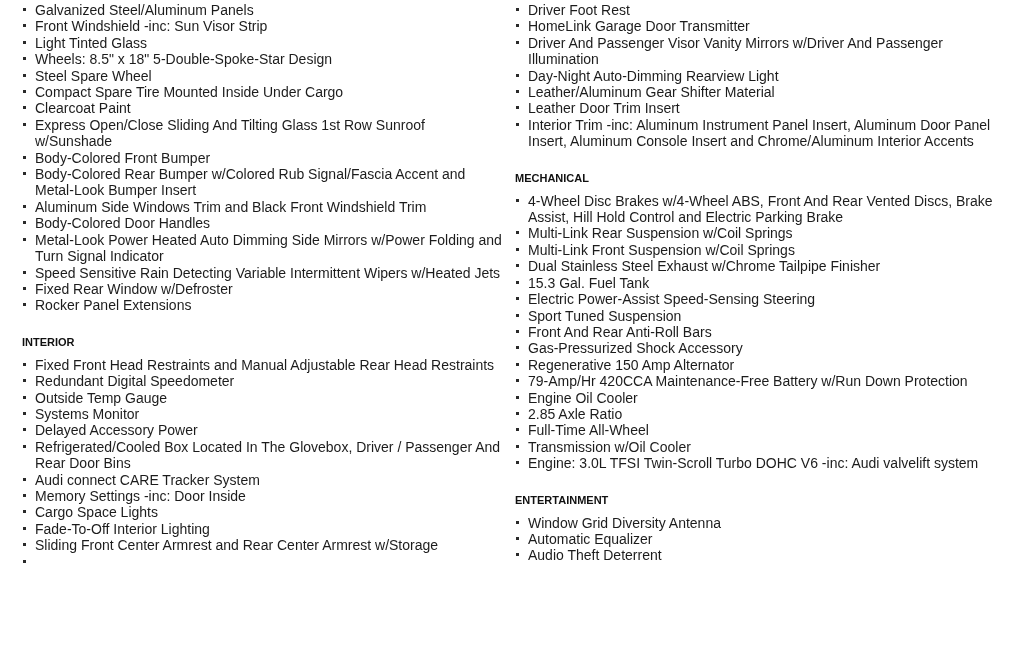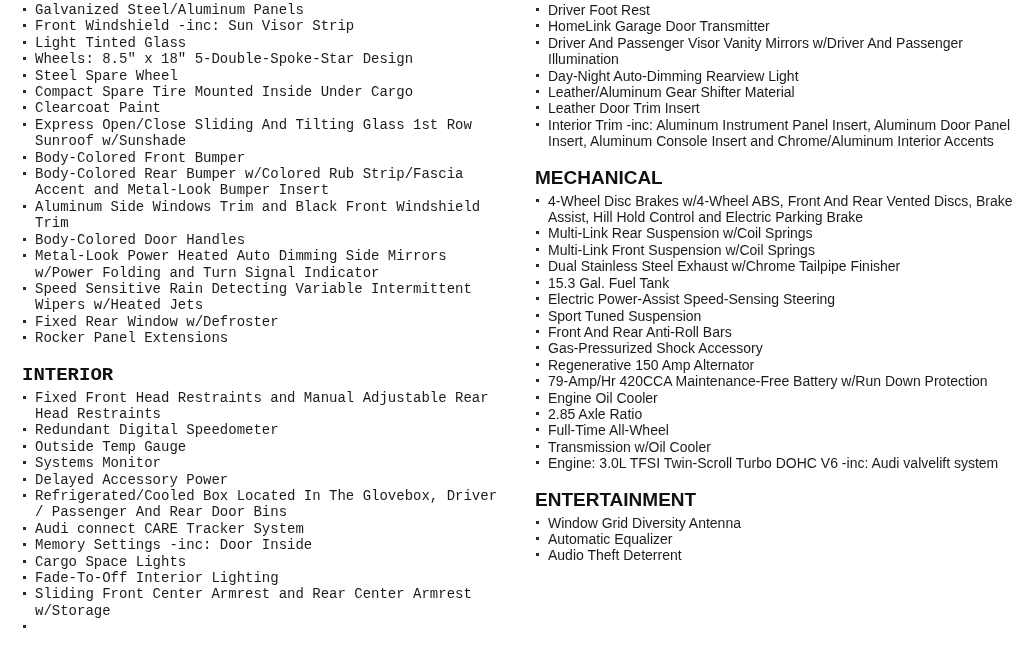--- a/index.html
+++ b/index.html
@@ -18,25 +18,24 @@
   .page {
     display: flex;
     box-sizing: border-box;
     padding: 2px 6px 0 22px;
   }
   .col {
     width: 483px;
     flex: 0 0 483px;
   }
   .col-left {
-    margin-right: 30px;
-    font-family: Liberation Mono, monospace;
+    margin-right: 10px;
   }
   .section-heading {
-    font-size: 19px;
+    font-size: 11px;
     font-weight: bold;
     color: #111111;
     margin: 20px 0 7px 0;
     line-height: 16px;
   }
   ul.feature-list {
     list-style: none;
     margin: 0;
     padding: 0;
   }
@@ -67,21 +66,21 @@
       <ul class="feature-list">
         <li class="feature-item"><span class="bullet"></span><span class="item-text">Galvanized Steel/Aluminum Panels</span></li>
         <li class="feature-item"><span class="bullet"></span><span class="item-text">Front Windshield -inc: Sun Visor Strip</span></li>
         <li class="feature-item"><span class="bullet"></span><span class="item-text">Light Tinted Glass</span></li>
         <li class="feature-item"><span class="bullet"></span><span class="item-text">Wheels: 8.5" x 18" 5-Double-Spoke-Star Design</span></li>
         <li class="feature-item"><span class="bullet"></span><span class="item-text">Steel Spare Wheel</span></li>
         <li class="feature-item"><span class="bullet"></span><span class="item-text">Compact Spare Tire Mounted Inside Under Cargo</span></li>
         <li class="feature-item"><span class="bullet"></span><span class="item-text">Clearcoat Paint</span></li>
         <li class="feature-item"><span class="bullet"></span><span class="item-text">Express Open/Close Sliding And Tilting Glass 1st Row Sunroof w/Sunshade</span></li>
         <li class="feature-item"><span class="bullet"></span><span class="item-text">Body-Colored Front Bumper</span></li>
-        <li class="feature-item"><span class="bullet"></span><span class="item-text">Body-Colored Rear Bumper w/Colored Rub Strip/Fascia Accent and Metal-Look Bumper Insert</span></li>
+        <li class="feature-item"><span class="bullet"></span><span class="item-text">Body-Colored Rear Bumper w/Colored Rub Signal/Fascia Accent and Metal-Look Bumper Insert</span></li>
         <li class="feature-item"><span class="bullet"></span><span class="item-text">Aluminum Side Windows Trim and Black Front Windshield Trim</span></li>
         <li class="feature-item"><span class="bullet"></span><span class="item-text">Body-Colored Door Handles</span></li>
         <li class="feature-item"><span class="bullet"></span><span class="item-text">Metal-Look Power Heated Auto Dimming Side Mirrors w/Power Folding and Turn Signal Indicator</span></li>
         <li class="feature-item"><span class="bullet"></span><span class="item-text">Speed Sensitive Rain Detecting Variable Intermittent Wipers w/Heated Jets</span></li>
         <li class="feature-item"><span class="bullet"></span><span class="item-text">Fixed Rear Window w/Defroster</span></li>
         <li class="feature-item"><span class="bullet"></span><span class="item-text">Rocker Panel Extensions</span></li>
       </ul>
       <div class="section-heading">INTERIOR</div>
       <ul class="feature-list">
         <li class="feature-item"><span class="bullet"></span><span class="item-text">Fixed Front Head Restraints and Manual Adjustable Rear Head Restraints</span></li>

